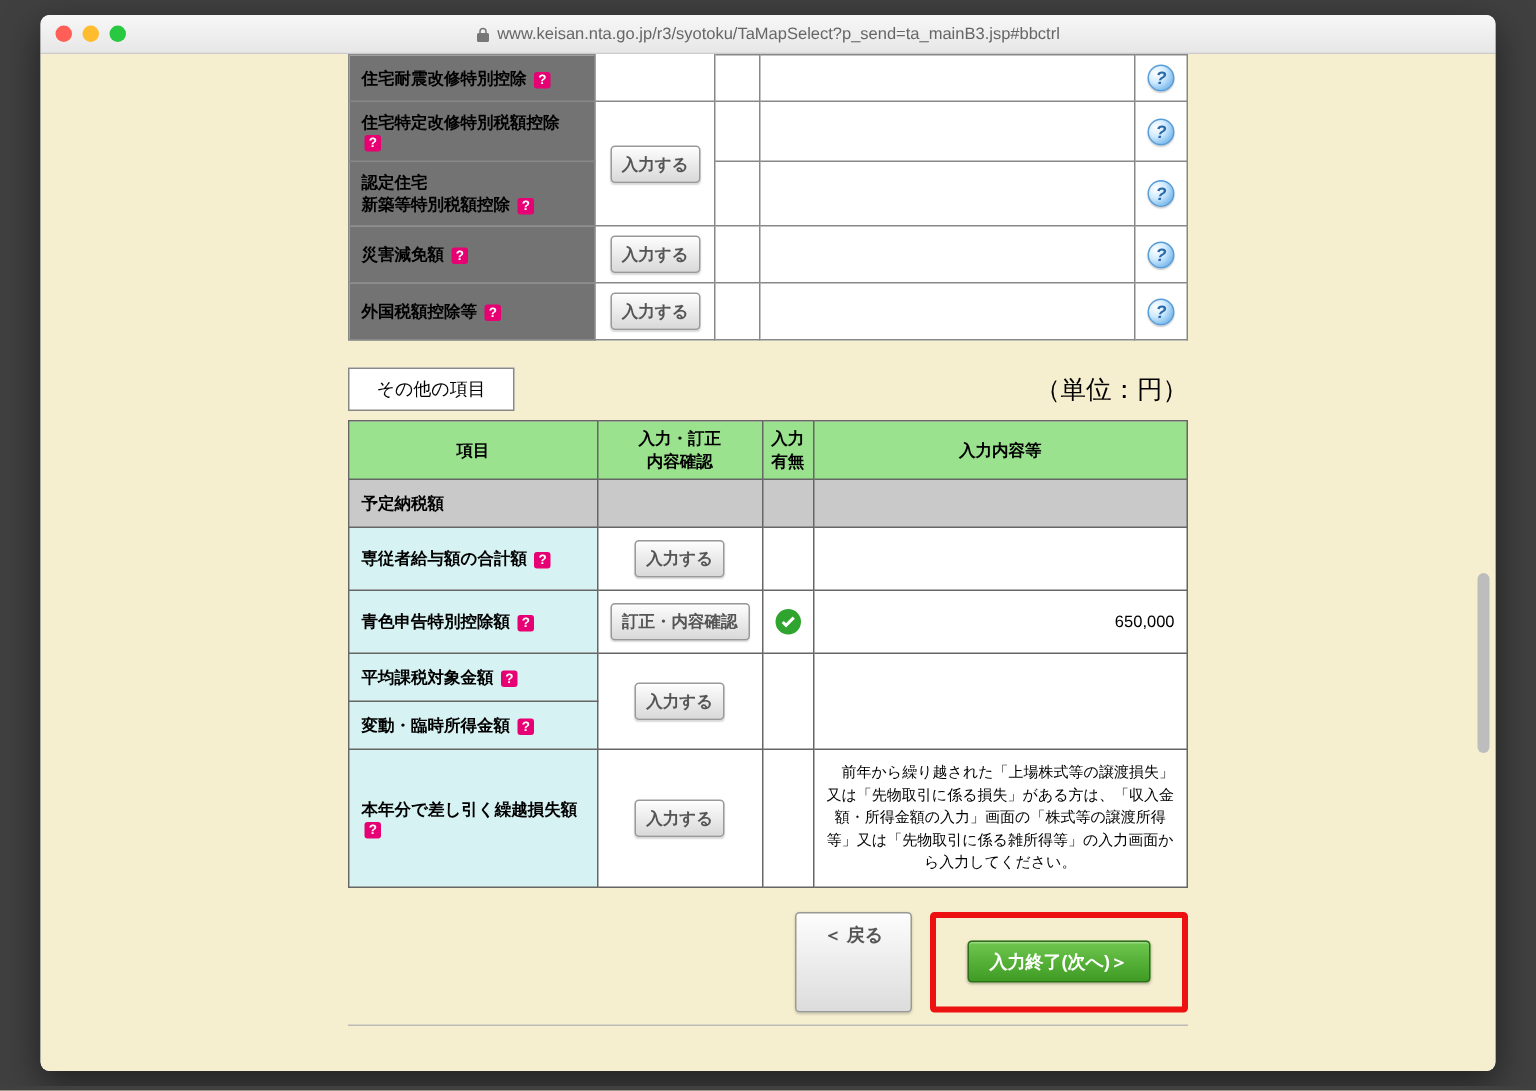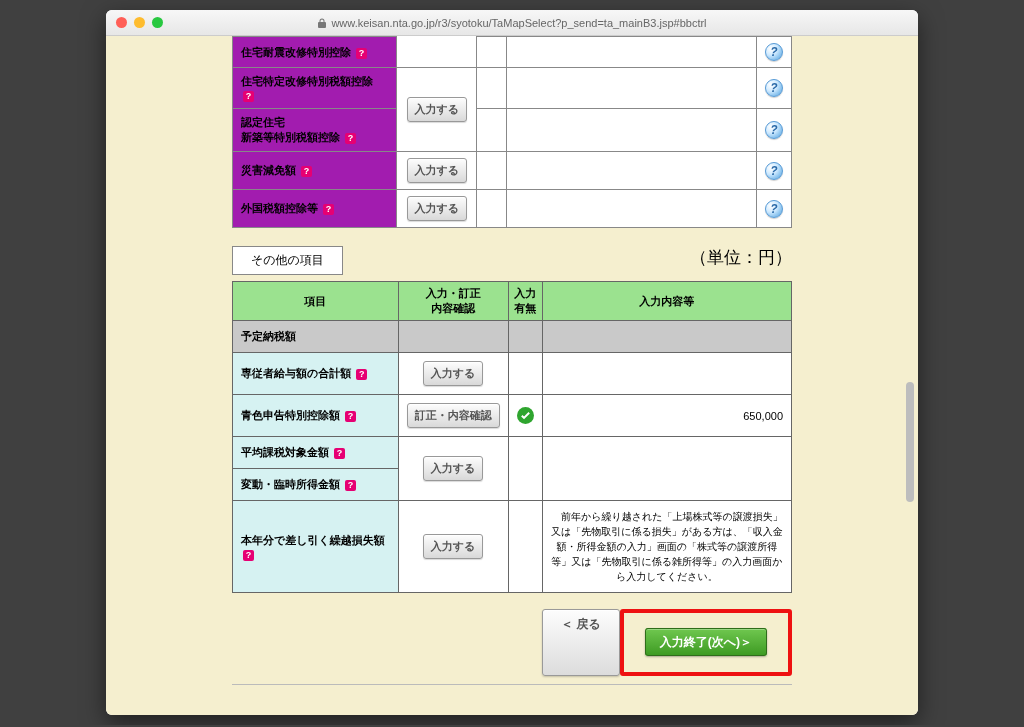--- a/index.html
+++ b/index.html
@@ -4,21 +4,21 @@
 <style>
   * { box-sizing: border-box; }
   body {
     margin: 0;
     background: #404040;
     font-family: "Hiragino Kaku Gothic Pro", "Meiryo", sans-serif;
     font-size: 12px;
   }
   .mac-window {
     margin: 10px auto;
-    width: 812px;
+    width: 970px;
     background: #fff;
     border-radius: 6px;
     box-shadow: 0 8px 24px rgba(0,0,0,.5);
     overflow: hidden;
   }
   .title-bar {
     height: 26px;
     background: linear-gradient(#f7f7f7,#e7e7e7);
     border-bottom: 1px solid #ccc;
     display: flex;
@@ -48,21 +48,21 @@
     border-collapse: collapse;
     width:100%;
     background:#fff;
   }
   table.grid td {
     border:1px solid #888;
     padding:6px 8px;
     vertical-align:middle;
     font-size:11px;
   }
-  .col-label { background:#a21caf; width:170px; font-weight:bold; }
+  .col-label { background:#737373; width:170px; font-weight:bold; }
   .col-btn   { width:80px; text-align:center; padding:4px; }
   .col-chk   { width:30px; text-align:center; }
   .col-val   { width:260px; text-align:right; padding-right:14px; }
   .col-help  { width:28px; text-align:center; }
 
   .q {
     display:inline-block; width:11px; height:11px;
     background:#e60073; color:#fff; font-size:9px; line-height:11px;
     text-align:center; border-radius:2px; font-weight:bold;
     margin-left:2px;
@@ -85,21 +85,21 @@
   .help-ico{
     display:inline-flex;width:18px;height:18px;border-radius:50%;
     background:radial-gradient(circle at 30% 30%, #fff, #cfeaff 40%, #8cc4ef 70%, #5aa3d9);
     border:1px solid #5a9cd6;
     align-items:center;justify-content:center;
     color:#2b6aa8;font-weight:bold;font-size:12px;font-style:italic;
     box-shadow:0 1px 1px rgba(0,0,0,.2);
   }
 
   .section-row{
-    display:flex; align-items:flex-start; justify-content:space-between;
+    display:flex; align-items:center; justify-content:space-between;
     margin:18px 0 6px 0;
   }
   .tab-btn{
     border:1px solid #888; padding:5px 18px; background:#fff;
     font-size:12px;
   }
   .unit{ font-size:17px; }
 
   
   table.lower { border-collapse:collapse; width:100%; background:#fff; }
@@ -120,21 +120,21 @@
 
   .check {
     display:inline-flex;width:17px;height:17px;border-radius:50%;
     background:#2fa52f;align-items:center;justify-content:center;
   }
   .check svg{display:block}
 
   .note{ font-size:10px; text-align:center; line-height:1.5; }
 
   .btnbar{
-    display:flex; justify-content:flex-end; 
+    display:flex; justify-content:flex-end; gap:12px;
     margin-top:16px;
   }
   .back-btn{
     border:1px solid #999;border-radius:3px;
     background:linear-gradient(#fdfdfd,#dcdcdc);
     padding:6px 18px;font-weight:bold;color:#555;
     box-shadow:0 1px 0 #fff inset, 0 1px 2px rgba(0,0,0,.2);
     cursor:pointer;
   }
   .next-wrap{

